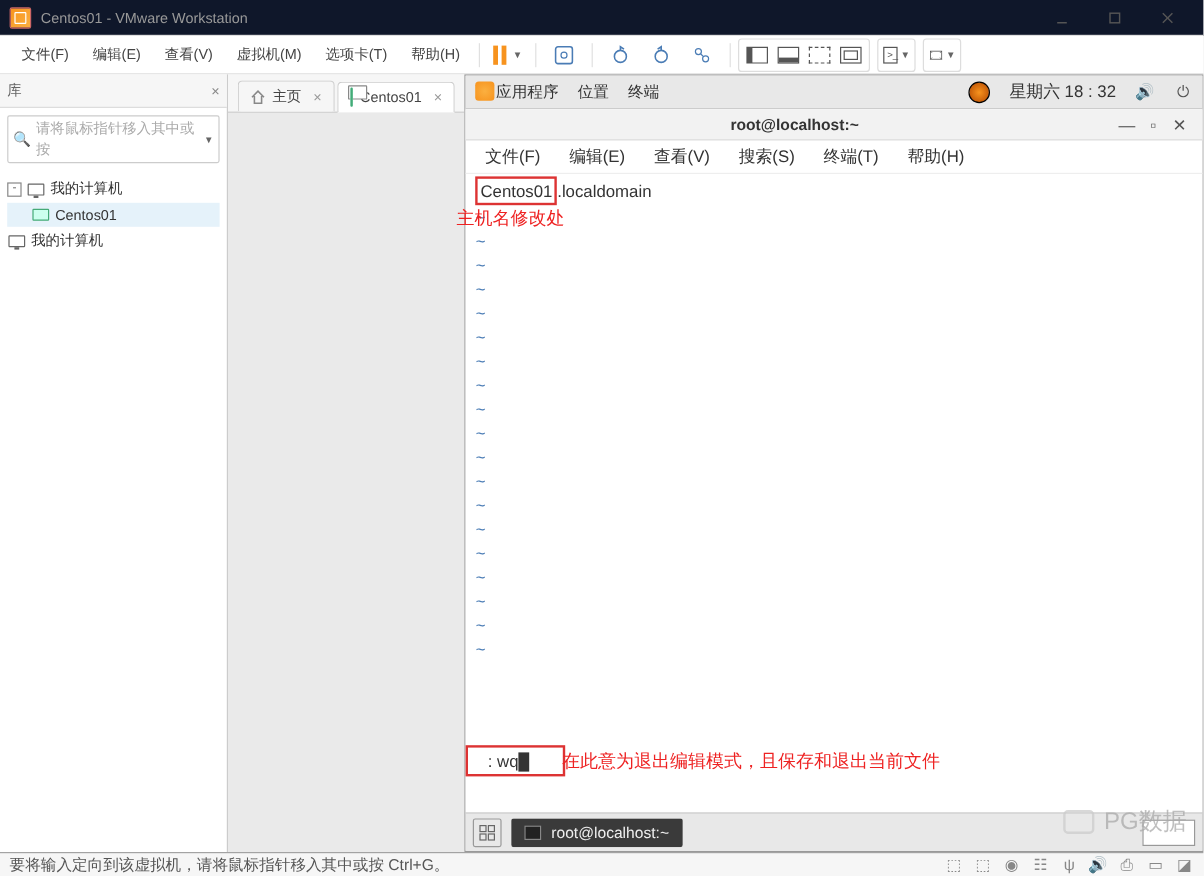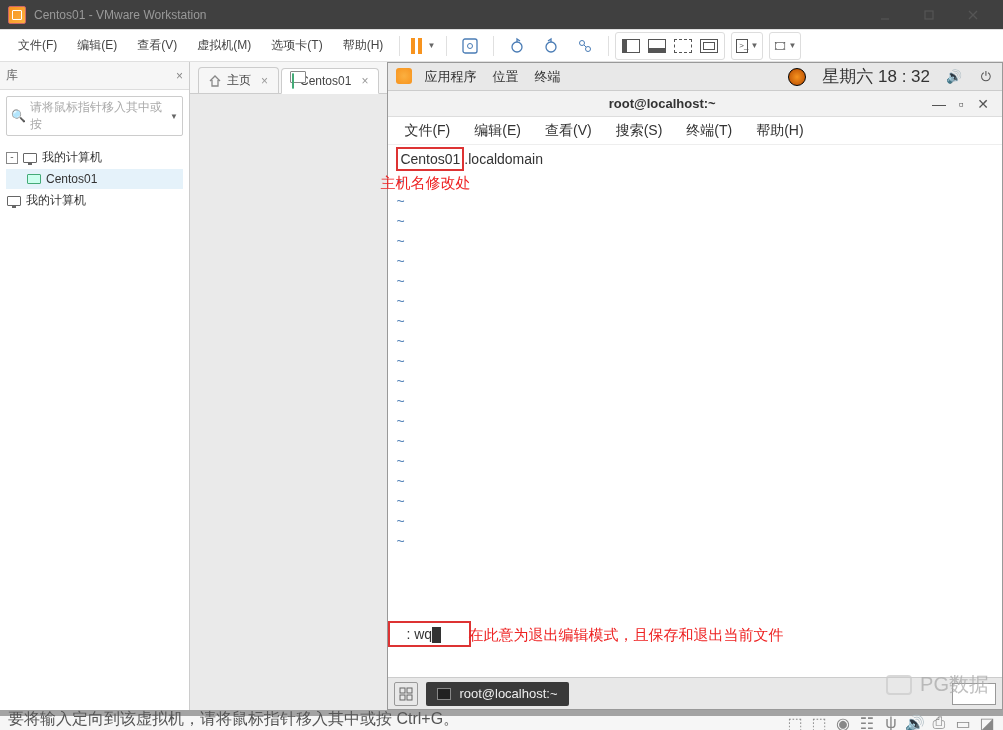--- a/index.html
+++ b/index.html
@@ -1,19 +1,19 @@
 <!DOCTYPE html>
 <html><head>
 <meta charset="utf-8">
 <style>
 * { margin: 0; padding: 0; box-sizing: border-box; font-family: "Microsoft YaHei", Arial, sans-serif; }
 body { background: #fff; width: 1003px; height: 730px; overflow: hidden; position: relative; }
 
 
-.titlebar { height: 30px; background: #404040; border-bottom: 1px solid #e0e0e0; display: flex; align-items: center; padding: 0 8px; }
+.titlebar { height: 30px; background: #0f172a; border-bottom: 1px solid #e0e0e0; display: flex; align-items: center; padding: 0 8px; }
 .titlebar .app-icon { width: 18px; height: 18px; background: linear-gradient(135deg,#f7931e,#fbb040); border: 1px solid #c66; border-radius: 2px; margin-right: 8px; position: relative; }
 .titlebar .app-icon::after { content: ""; position: absolute; inset: 3px; border: 1px solid #fff; border-radius: 1px; }
 .titlebar .title-text { color: #999; font-size: 12px; flex: 1; }
 .titlebar .win-btns { display: flex; gap: 0; }
 .titlebar .win-btn { width: 44px; height: 30px; display: flex; align-items: center; justify-content: center; color: #666; cursor: pointer; }
 .titlebar .win-btn svg { width: 12px; height: 12px; }
 
 
 .main-menu { height: 32px; display: flex; align-items: center; padding: 0 8px; gap: 0; border-bottom: 1px solid #e0e0e0; font-size: 12px; color: #444; }
 .main-menu .menu-item { padding: 4px 10px; cursor: pointer; }
@@ -54,25 +54,25 @@
 
 .tabs { height: 32px; display: flex; align-items: flex-end; padding: 0 8px; gap: 2px; background: #f6f6f6; border-bottom: 1px solid #ccc; }
 .tab { height: 26px; padding: 0 10px; display: flex; align-items: center; gap: 6px; border: 1px solid #ccc; border-bottom: none; border-radius: 4px 4px 0 0; background: #f6f6f6; font-size: 12px; color: #444; cursor: pointer; }
 .tab.active { background: #fff; border-bottom: 1px solid #fff; margin-bottom: -1px; }
 .tab .home-ico { width: 12px; height: 12px; }
 .tab .close-tab { color: #999; font-size: 12px; margin-left: 4px; cursor: pointer; }
 
 
 .vm-container { flex: 1; background: #fff; display: flex; flex-direction: column; border: 1px solid #999; margin: 0; }
 .gnome-panel { height: 28px; background: #e8e8e8; border-bottom: 1px solid #ccc; display: flex; align-items: center; padding: 0 8px; gap: 16px; font-size: 13px; color: #333; }
-.gnome-panel .panel-item { cursor: pointer; display: flex; align-items: flex-start; gap: 12px; }
+.gnome-panel .panel-item { cursor: pointer; display: flex; align-items: flex-start; gap: 1px; }
 .gnome-panel .app-star { width: 16px; height: 16px; background: radial-gradient(circle,#fbb040,#f7931e); border-radius: 3px; }
 .gnome-panel .spacer { flex: 1; }
 .gnome-panel .pumpkin { width: 18px; height: 18px; background: radial-gradient(circle,#f7931e,#b34700); border-radius: 50%; border: 1px solid #000; }
-.gnome-panel .clock { font-size: 17px; }
+.gnome-panel .clock { font-size: 14px; }
 .gnome-panel .sys-ico { width: 16px; height: 16px; display: inline-flex; align-items: center; justify-content: center; color: #555; cursor: pointer; }
 
 
 .term-window { flex: 1; background: #fff; display: flex; flex-direction: column; }
 .term-titlebar { height: 26px; background: #f2f2f2; border-bottom: 1px solid #ddd; display: flex; align-items: center; padding: 0 8px; }
 .term-titlebar .term-title { flex: 1; text-align: center; font-size: 13px; font-weight: bold; color: #333; }
 .term-titlebar .term-btn { width: 22px; height: 22px; display: flex; align-items: center; justify-content: center; color: #555; cursor: pointer; font-size: 14px; }
 .term-menu { height: 28px; display: flex; align-items: center; padding: 0 4px; gap: 0; border-bottom: 1px solid #eee; font-size: 14px; color: #333; }
 .term-menu .menu-item { padding: 3px 12px; cursor: pointer; }
 .term-body { flex: 1; padding: 2px 8px; font-family: "DejaVu Sans Mono", monospace; font-size: 14px; color: #333; position: relative; line-height: 20px; }
@@ -89,21 +89,21 @@
 .vm-taskbar .task-btn.active { background: #3a3a3a; }
 .vm-taskbar .workspace-btn { width: 24px; height: 24px; border: 1px solid #999; border-radius: 2px; display: flex; align-items: center; justify-content: center; cursor: pointer; }
 .vm-taskbar .tb-spacer { flex: 1; }
 .vm-taskbar .tb-box { width: 44px; height: 22px; border: 1px solid #999; background: #fff; }
 
 
 .watermark { position: absolute; right: 14px; bottom: 32px; color: #aaa; font-size: 20px; display: flex; align-items: center; gap: 8px; opacity: 0.75; pointer-events: none; }
 .watermark .wm-ico { width: 26px; height: 20px; border: 2px solid #ccc; border-radius: 4px; position: relative; }
 
 
-.statusbar { height: 20px; background: #f6f6f6; border-top: 6px solid #a3a3a3; display: flex; align-items: flex-end; padding: 0 8px; font-size: 16px; color: #555; }
+.statusbar { height: 20px; background: #f6f6f6; border-top: 1px solid #a3a3a3; display: flex; align-items: center; padding: 0 8px; font-size: 13px; color: #555; }
 .statusbar .status-icons { margin-left: auto; display: flex; gap: 8px; align-items: center; }
 .statusbar .st-ico { width: 16px; height: 14px; color: #888; display: inline-flex; align-items: center; justify-content: center; }
 </style>
 </head>
 <body>
 
 <div class="titlebar">
   <div class="app-icon"></div>
   <div class="title-text">Centos01 - VMware Workstation</div>
   <div class="win-btns">

